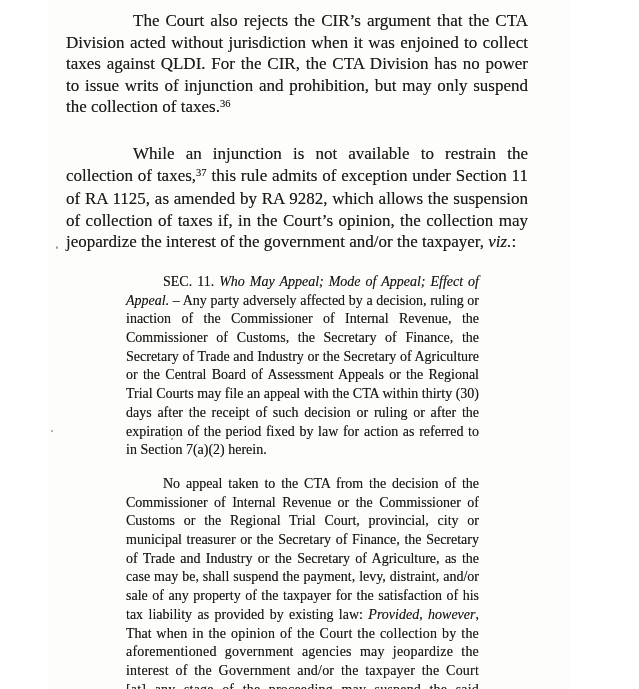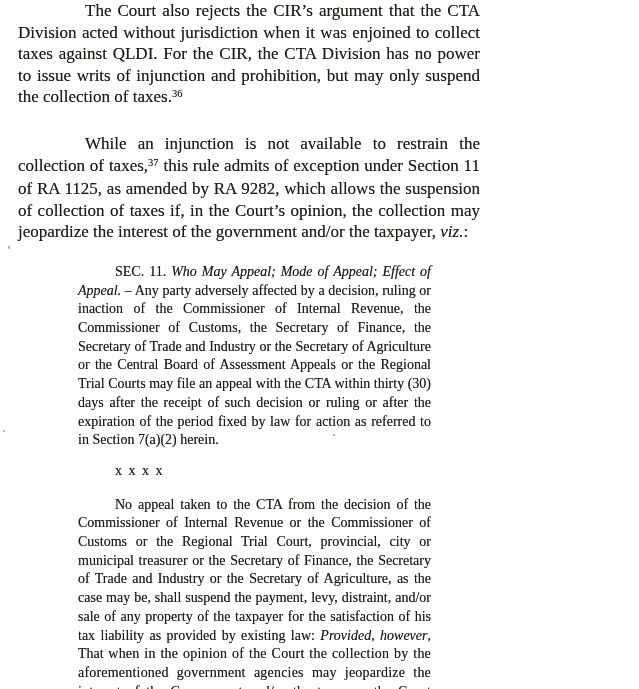--- a/index.html
+++ b/index.html
@@ -5,26 +5,27 @@
   html, body {
     margin: 0;
     padding: 0;
     background: #ffffff;
   }
   .page {
     position: relative;
     width: 522px;
     height: 689px;
     box-sizing: border-box;
-    padding-top: 0;
+    padding-top: 10px;
     background: #fdfdfb;
     color: #1b1b18;
     font-family: "Liberation Serif", "DejaVu Serif", serif;
     overflow: hidden;
     text-shadow: 0 0 0.4px rgba(20,20,20,0.55);
+    margin-left: 48px;
   }
   .body-para {
     margin: 0 42px 0 18px;
     font-size: 17px;
     line-height: 21.6px;
     text-align: justify;
     text-indent: 67px;
   }
   .body-para.second { margin-top: 23px; }
   blockquote.quote, p.quote {
@@ -68,21 +69,20 @@
 <body>
 
 <div class="page">
 
   <p class="body-para first"><span class="seg-normal">The Court also rejects the CIR’s argument that the CTA Division acted without jurisdiction when it was enjoined to collect taxes against QLDI. For the CIR, the CTA Division has no power to issue writs of injunction and prohibition, but may only suspend the collection of taxes.</span><span class="seg-sup">36</span></p>
 
   <p class="body-para second"><span class="seg-normal">While an injunction is not available to restrain the collection of taxes,</span><span class="seg-sup">37</span><span class="seg-normal"> this rule admits of exception under Section 11 of RA 1125, as amended by RA 9282, which allows the suspension of collection of taxes if, in the Court’s opinion, the collection may jeopardize the interest of the government and/or the taxpayer, </span><span class="seg-italic">viz.</span><span class="seg-normal">:</span></p>
 
   <blockquote class="quote first-quote"><span class="seg-normal">SEC. 11. </span><span class="seg-italic">Who May Appeal; Mode of Appeal; Effect of Appeal.</span><span class="seg-normal"> – Any party adversely affected by a decision, ruling or inaction of the Commissioner of Internal Revenue, the Commissioner of Customs, the Secretary of Finance, the Secretary of Trade and Industry or the Secretary of Agriculture or the Central Board of Assessment Appeals or the Regional Trial Courts may file an appeal with the CTA within thirty (30) days after the receipt of such decision or ruling or after the expiration of the period fixed by law for action as referred to in Section 7(a)(2) herein.</span></blockquote>
 
-  <p class="quote xxx"><span class="seg-normal">x x x x</span></p>
 
   <blockquote class="quote second-quote"><span class="seg-normal">No appeal taken to the CTA from the decision of the Commissioner of Internal Revenue or the Commissioner of Customs or the Regional Trial Court, provincial, city or municipal treasurer or the Secretary of Finance, the Secretary of Trade and Industry or the Secretary of Agriculture, as the case may be, shall suspend the payment, levy, distraint, and/or sale of any property of the taxpayer for the satisfaction of his tax liability as provided by existing law: </span><span class="seg-italic">Provided, however</span><span class="seg-normal">, That </span><span class="seg-bold">when in the opinion of the Court the collection by the aforementioned government agencies may jeopardize the interest of the Government and/or the taxpayer the Court [at] any stage of the proceeding may suspend the said collection and require the taxpayer either to deposit the amount claimed or to file a surety bond for not more than double the amount with the Court.</span></blockquote>
 
   <p class="quote tail"><span class="seg-normal">(Emphasis taxpayer)</span></p>
 
 <div class="speck" style="left: 3px; top: 430px; width: 2px; height: 2px;"></div>
     <div class="speck" style="left: 123px; top: 438px; width: 2px; height: 2px;"></div>
     <div class="speck" style="left: 333px; top: 434px; width: 2px; height: 2px;"></div>
     <div class="speck" style="left: 8px; top: 246px; width: 2px; height: 3px;"></div>
     <div class="speck" style="left: 616px; top: 584px; width: 3px; height: 2px;"></div>

